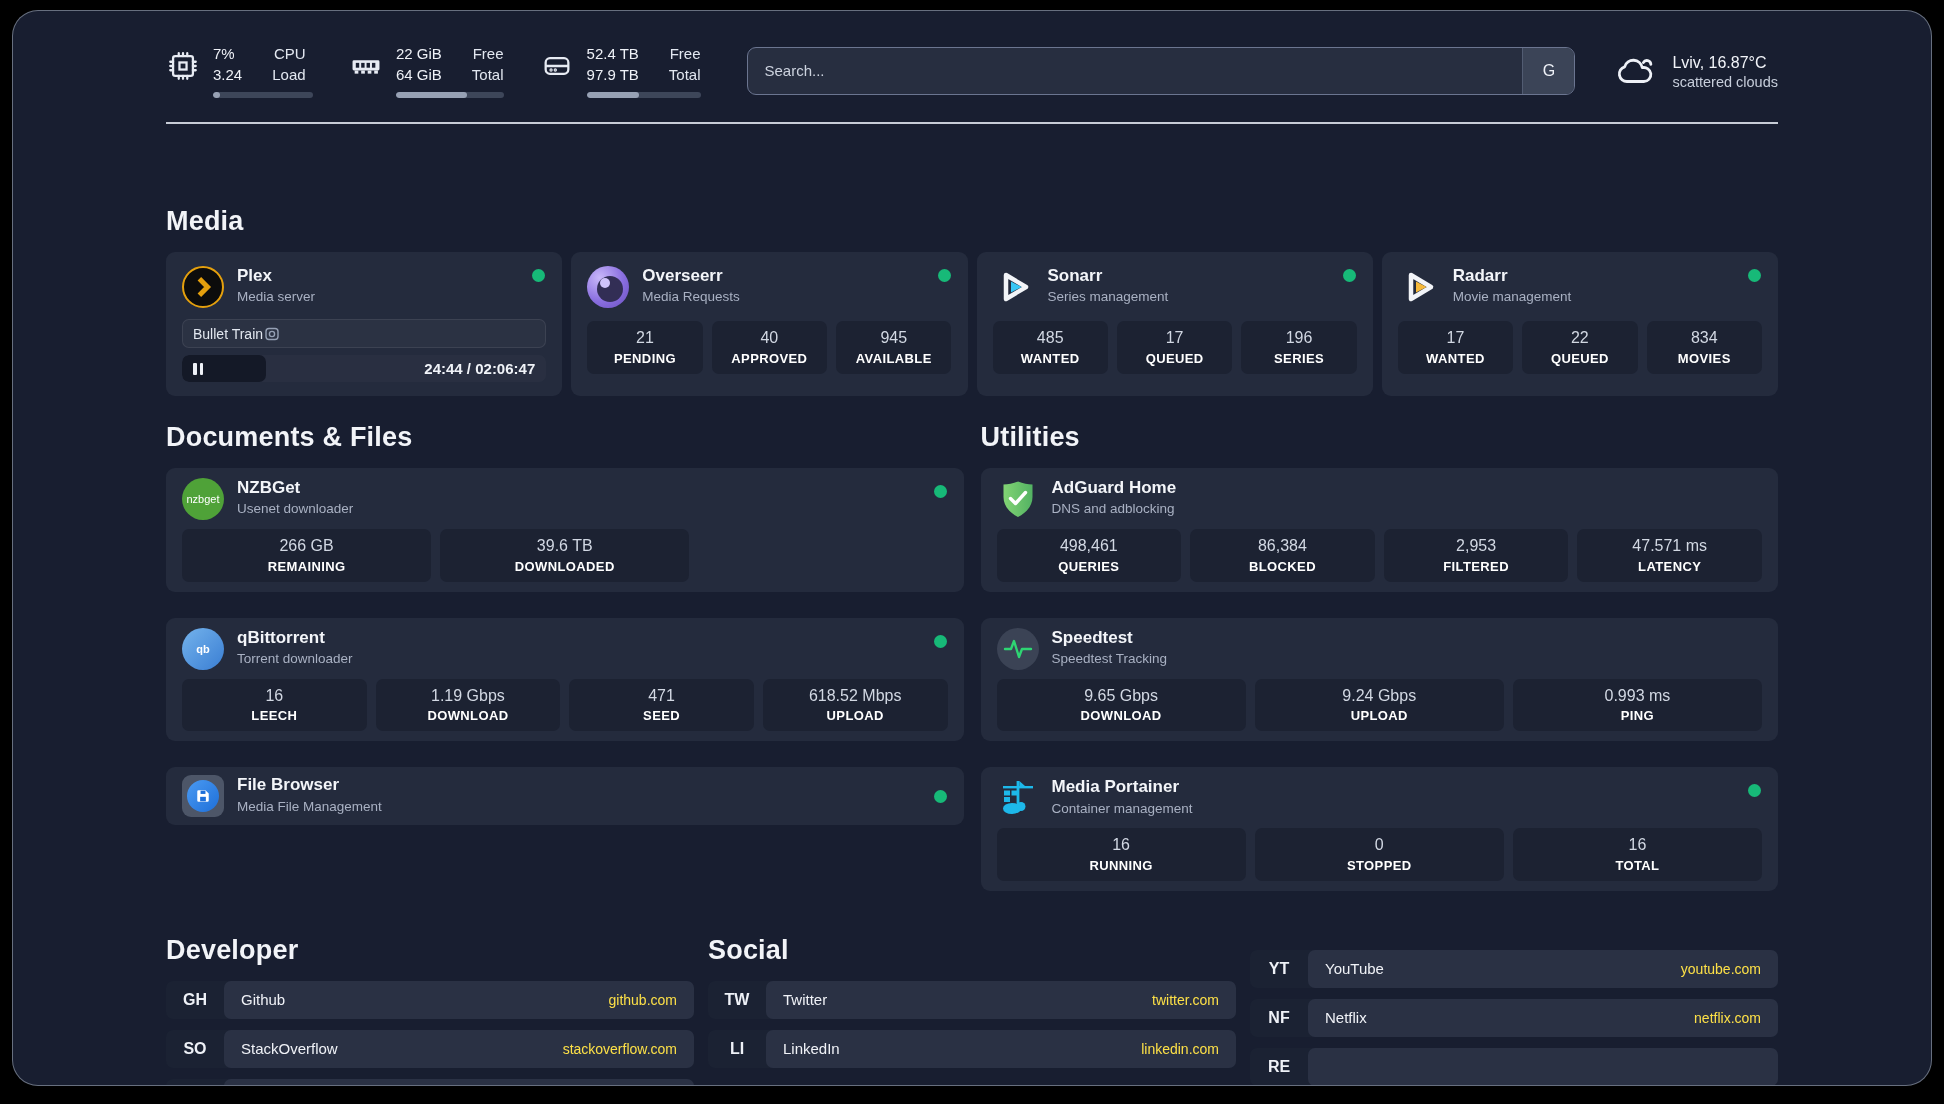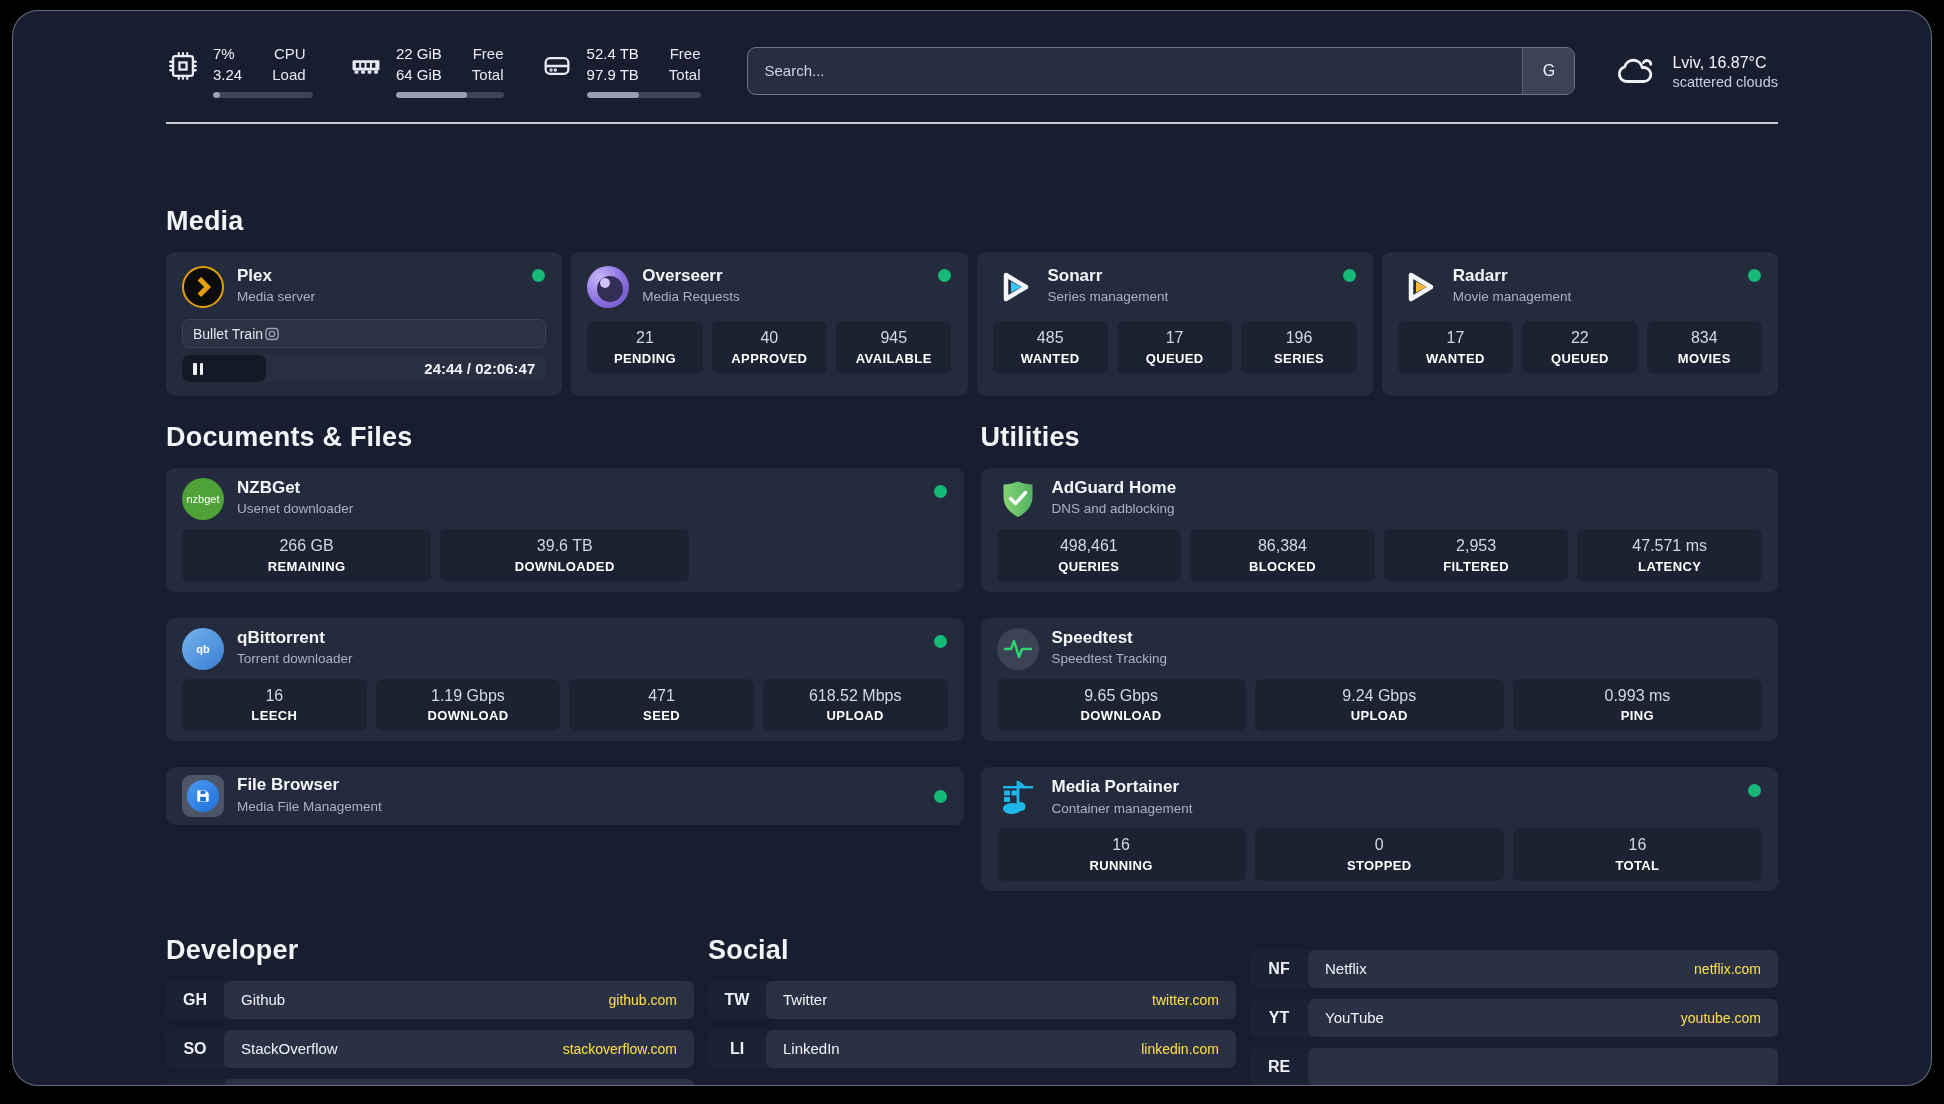--- a/index.html
+++ b/index.html
@@ -564,34 +564,34 @@
               <span class="bm-name">LinkedIn</span>
               <span class="bm-url">linkedin.com</span>
             </span>
           </div>
         </div>
       </div>
 
       <div>
         <div class="bm-rows">
           <div class="bm-row">
+            <span class="bm-abbr">YT</span>
+            <span class="bm-body">
+              <span class="bm-name">YouTube</span>
+              <span class="bm-url">youtube.com</span>
+            </span>
+          </div>
+          <div class="bm-row">
             <span class="bm-abbr">NF</span>
             <span class="bm-body">
               <span class="bm-name">Netflix</span>
               <span class="bm-url">netflix.com</span>
             </span>
           </div>
           <div class="bm-row">
-            <span class="bm-abbr">YT</span>
-            <span class="bm-body">
-              <span class="bm-name">YouTube</span>
-              <span class="bm-url">youtube.com</span>
-            </span>
-          </div>
-          <div class="bm-row">
             <span class="bm-abbr">RE</span>
             <span class="bm-body">
               
               
             </span>
           </div>
         </div>
       </div>
     </div>
 

